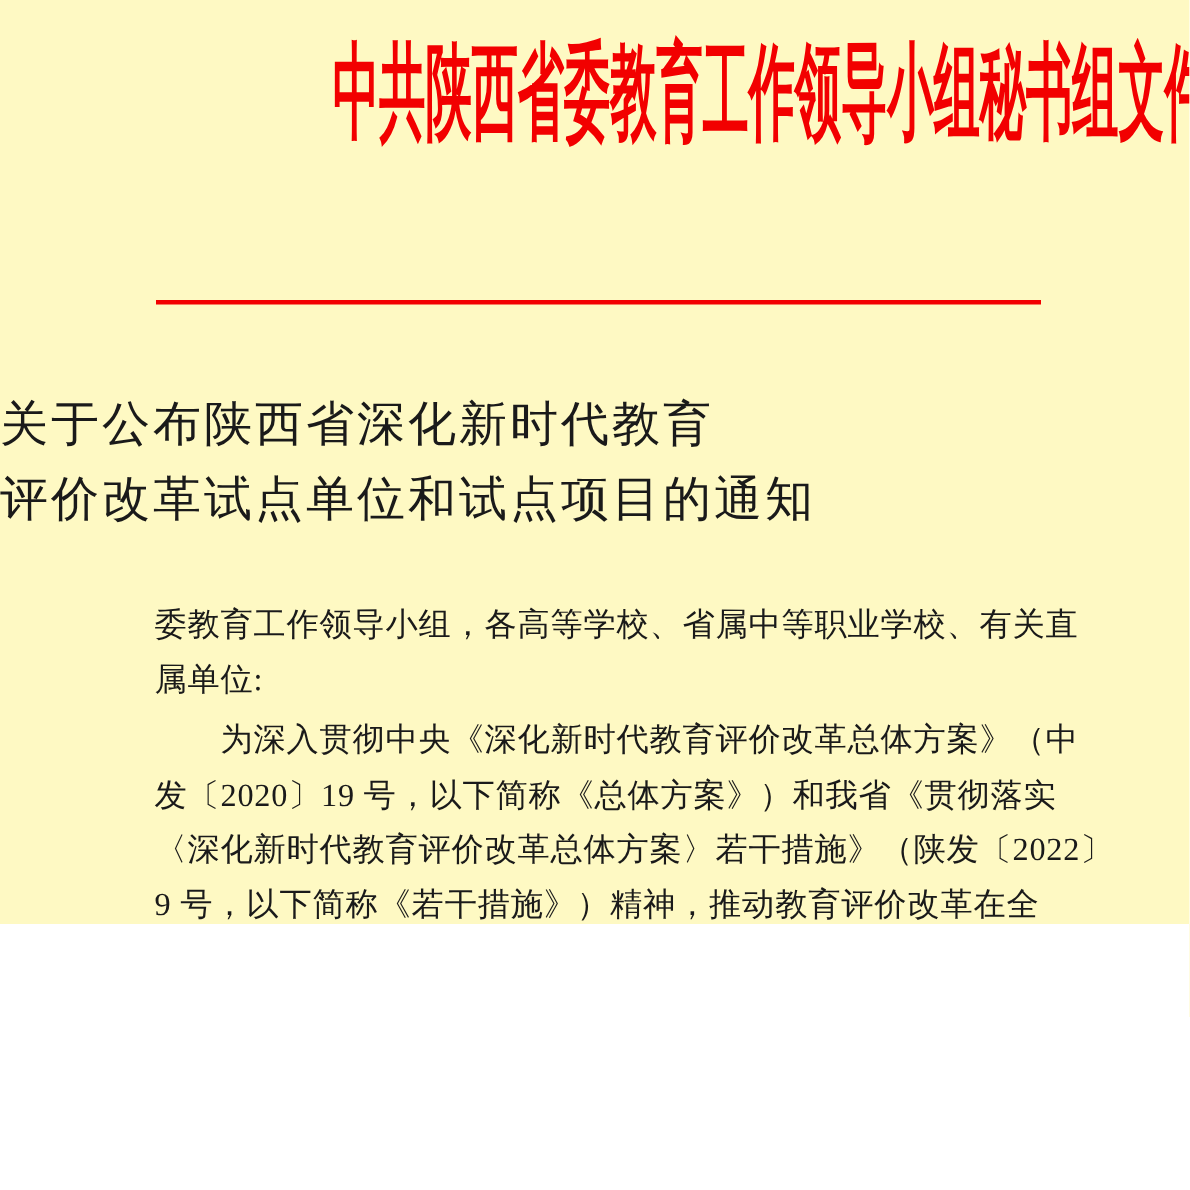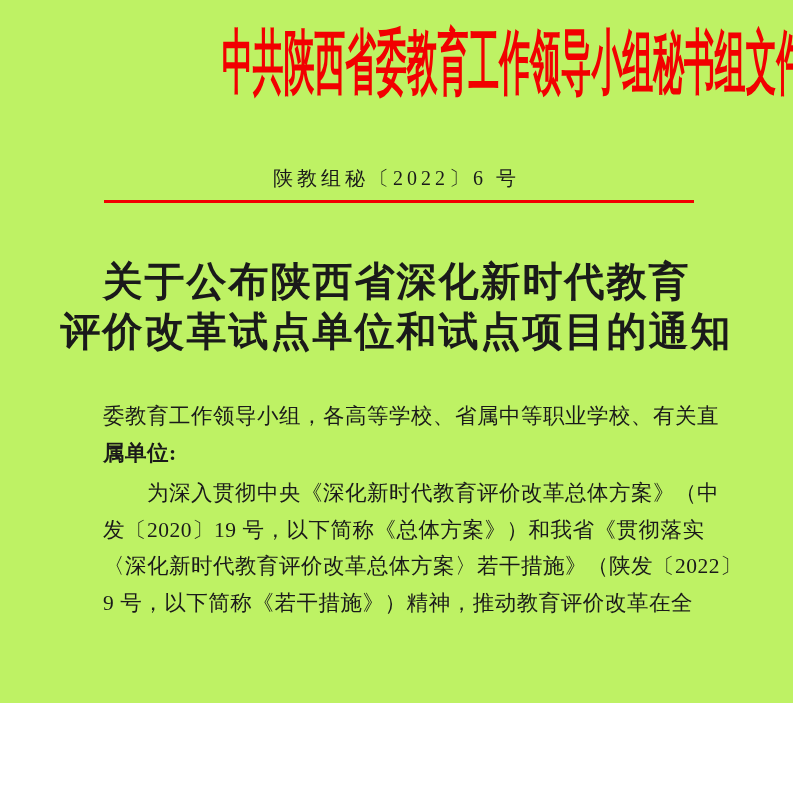--- a/index.html
+++ b/index.html
@@ -4,22 +4,22 @@
 <style>
   html, body {
     margin: 0;
     padding: 0;
     background: #ffffff;
     font-family: "Liberation Serif", "DejaVu Serif", serif;
   }
   .page {
     position: relative;
     width: 793px;
-    height: 703px;
-    background: #bef264;
+    height: 616px;
+    background: #fef9c3;
     overflow: hidden;
   }
   
   .header-title {
     position: absolute;
     top: 26px;
     left: 0;
     width: 793px;
     text-align: center;
     font-size: 70px;
@@ -52,23 +52,23 @@
     width: 590px;
     height: 3px;
     background: var(--rule-red, #f20000);
   }
   
   .doc-title {
     position: absolute;
     top: 257px;
     left: 0;
     width: 793px;
-    text-align: center;
-    font-weight: bold;
-    font-size: 40px;
+    text-align: left;
+    font-weight: normal;
+    font-size: 32px;
     line-height: 50px;
     color: var(--text-black, #1a1a1a);
     letter-spacing: 2px;
     white-space: nowrap;
   }
   
   .body-block {
     position: absolute;
     top: 398px;
     left: 103px;
@@ -79,21 +79,20 @@
     letter-spacing: 0.5px;
   }
   .body-line {
     text-align: justify;
     text-align-last: justify;
     white-space: nowrap;
   }
   .body-line.short {
     text-align: left;
     text-align-last: left;
-    font-weight: bold;
   }
   .para-2 {
     margin-top: 4px;
     font-family: Liberation Serif, serif;
   }
   .para-2 .body-line.indent {
     text-indent: 44px;
   }
   
   .page-number {
@@ -115,21 +114,20 @@
     padding: 0 2px;
   }
 </style>
 </head>
 <body>
 
 <div class="page">
 
   <div class="header-title">中共陕西省委教育工作领导小组秘书组文件</div>
 
-  <div class="doc-number">陕教组秘〔2022〕6 号</div>
 
   <div class="red-rule"></div>
 
   <div class="doc-title">
     <div>关于公布陕西省深化新时代教育</div>
     <div>评价改革试点单位和试点项目的通知</div>
   </div>
 
   <div class="body-block">
     <div class="para-1">

